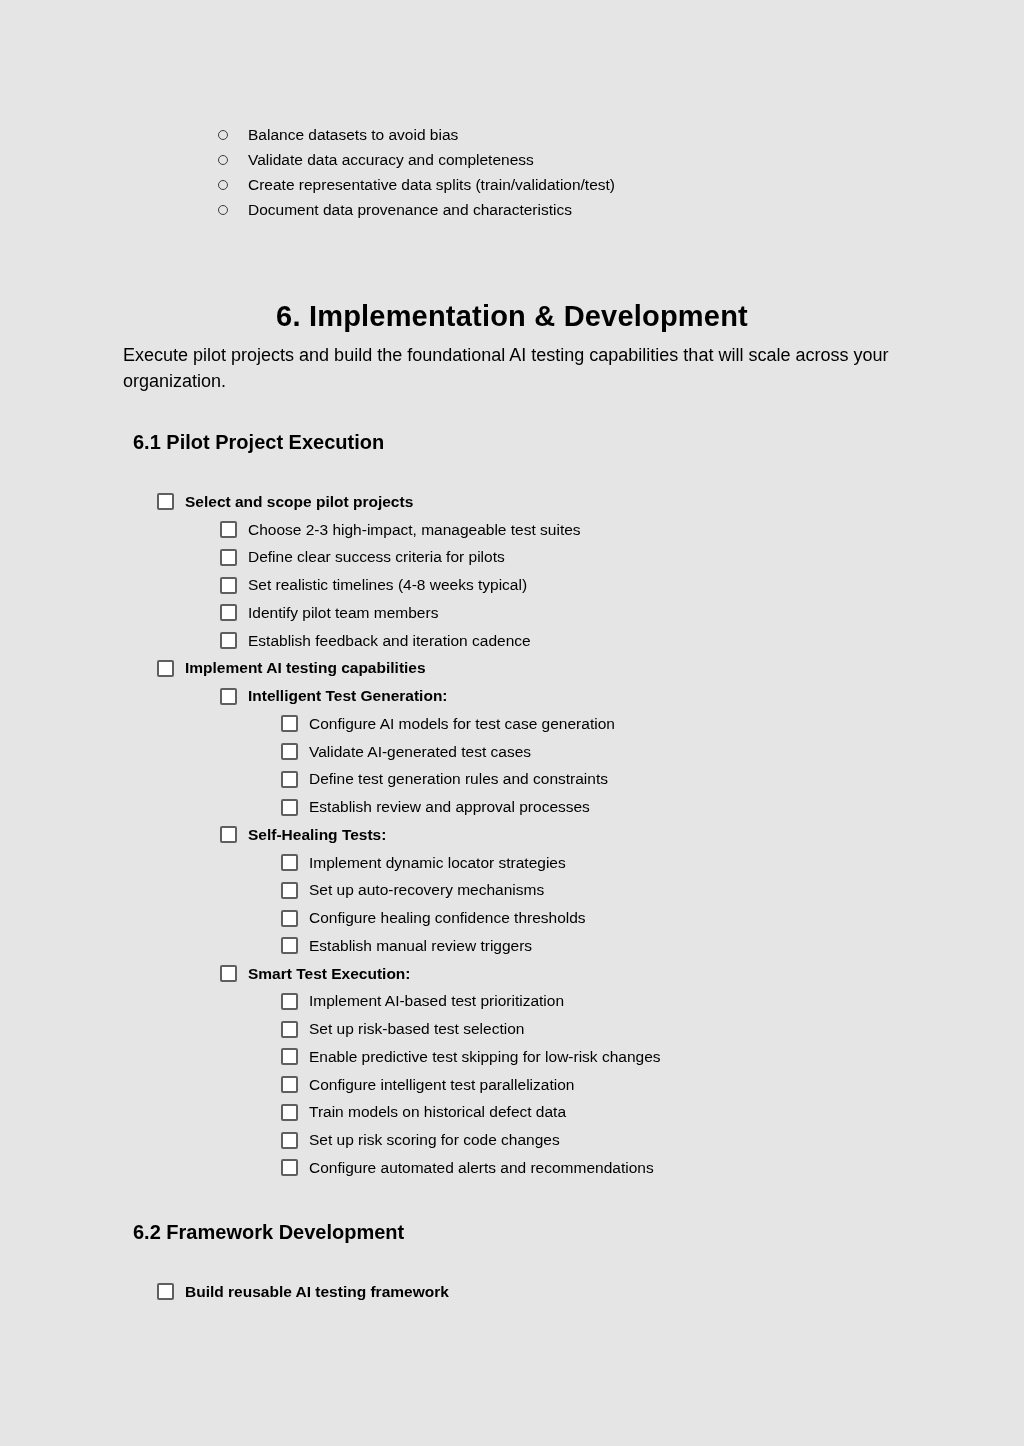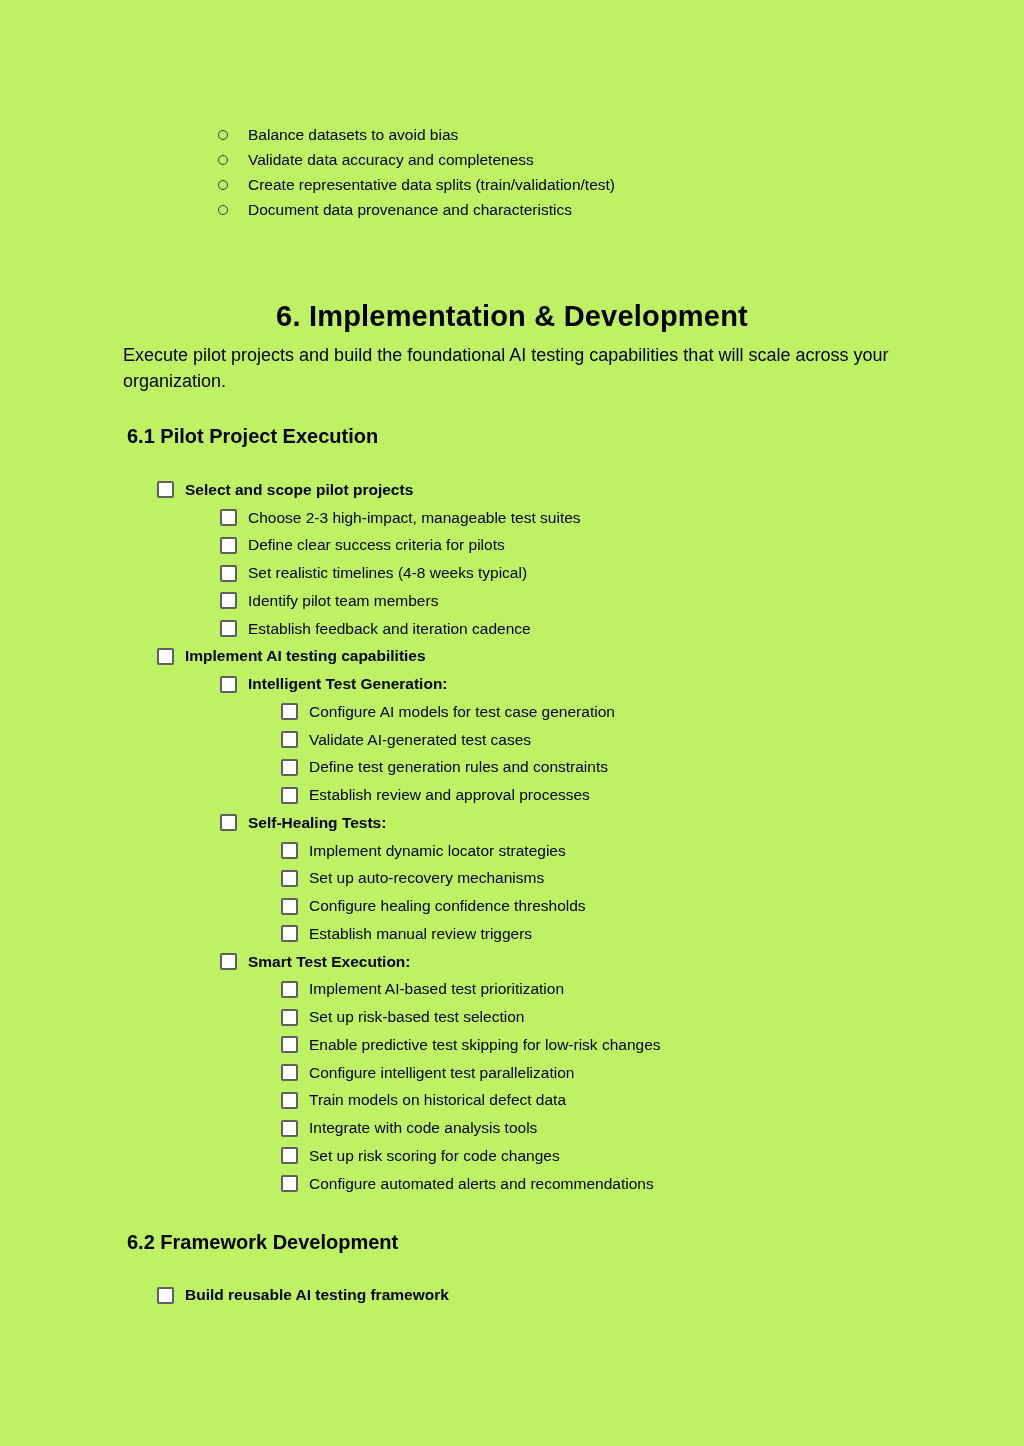--- a/index.html
+++ b/index.html
@@ -12,21 +12,21 @@
     background: #ffffff;
     overflow: hidden;
     font-family: "Liberation Sans", sans-serif;
     color: #000000;
     -webkit-font-smoothing: antialiased;
   }
   .page {
     position: relative;
     width: 1024px;
     height: 1446px;
-    background: #bef264;
+    background: #e5e5e5;
   }
   .content {
     padding: 0 123px;
   }
 
   
   .intro-bullets {
     padding-top: 122px;
   }
   .bullet-row {
@@ -56,21 +56,21 @@
     letter-spacing: 0.2px;
     text-align: center;
   }
   p.section-desc {
     margin: 9px 0 0 0;
     font-size: 18px;
     line-height: 26px;
     max-width: 782px;
   }
   h2.subsection-title {
-    margin: 4px;
+    margin: 10px;
     font-size: 20px;
     line-height: 24px;
     font-weight: bold;
   }
   h2.sub-1 { padding-top: 26px; }
   h2.sub-2 { padding-top: 28px; }
 
   
   .checklist {
     padding-top: 24px;
@@ -216,24 +216,20 @@
         <div class="check-row level-3">
           <span class="checkbox"></span>
           <span class="check-label">Configure intelligent test parallelization</span>
         </div>
         <div class="check-row level-3">
           <span class="checkbox"></span>
           <span class="check-label">Train models on historical defect data</span>
         </div>
         <div class="check-row level-3">
           <span class="checkbox"></span>
-          <span class="check-label">Integrate with code analysis tools</span>
-        </div>
-        <div class="check-row level-3">
-          <span class="checkbox"></span>
           <span class="check-label">Set up risk scoring for code changes</span>
         </div>
         <div class="check-row level-3">
           <span class="checkbox"></span>
           <span class="check-label">Configure automated alerts and recommendations</span>
         </div>
       </div>
 
     <h2 class="subsection-title sub-2">6.2 Framework Development</h2>
 

